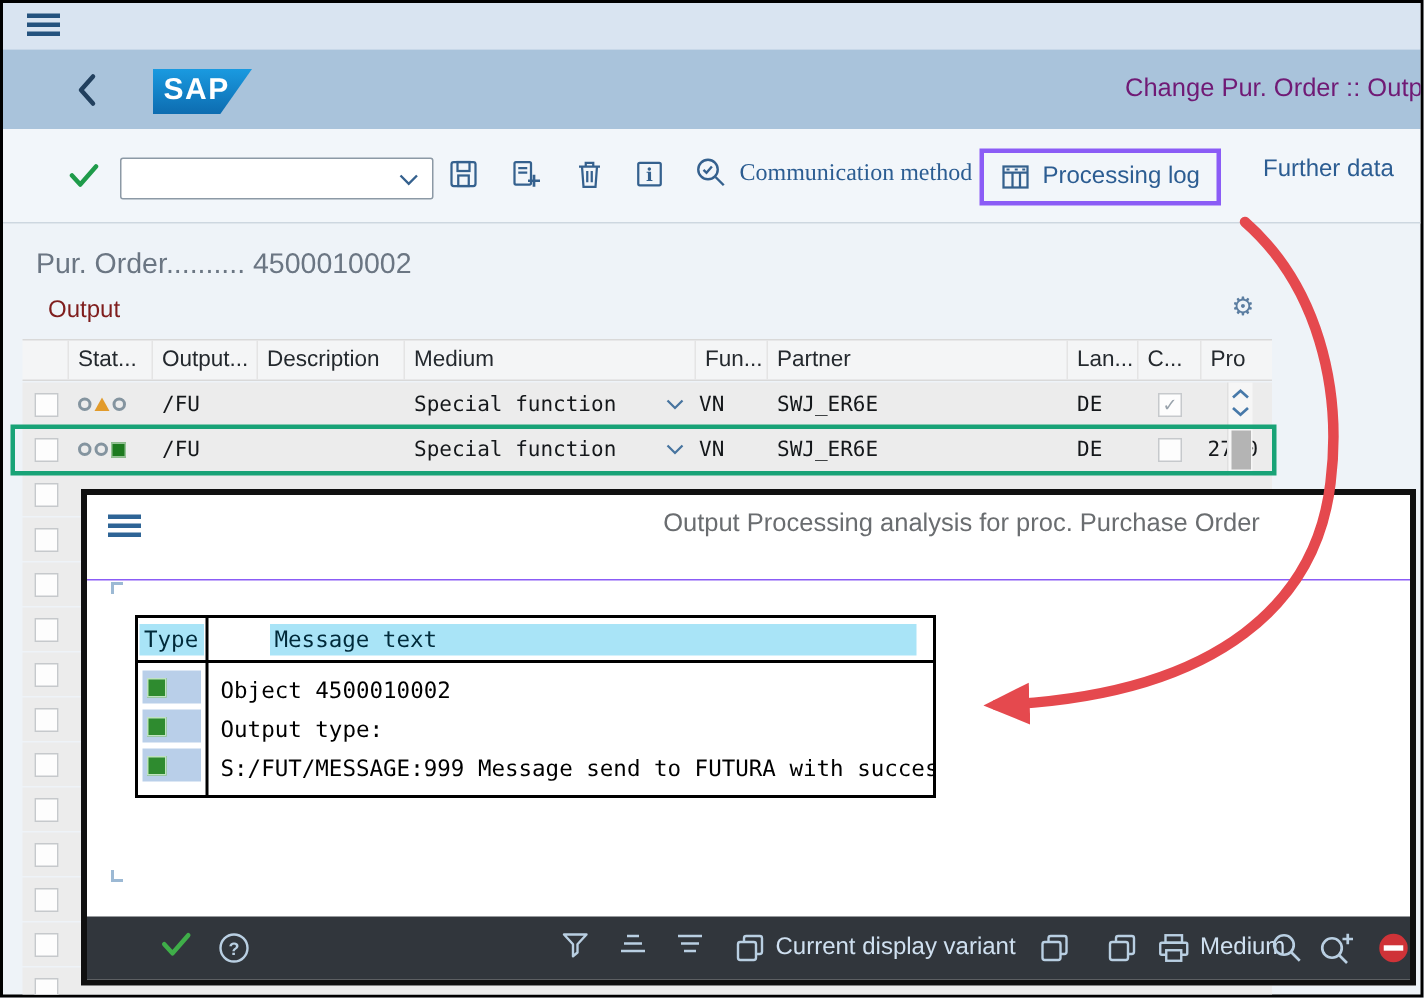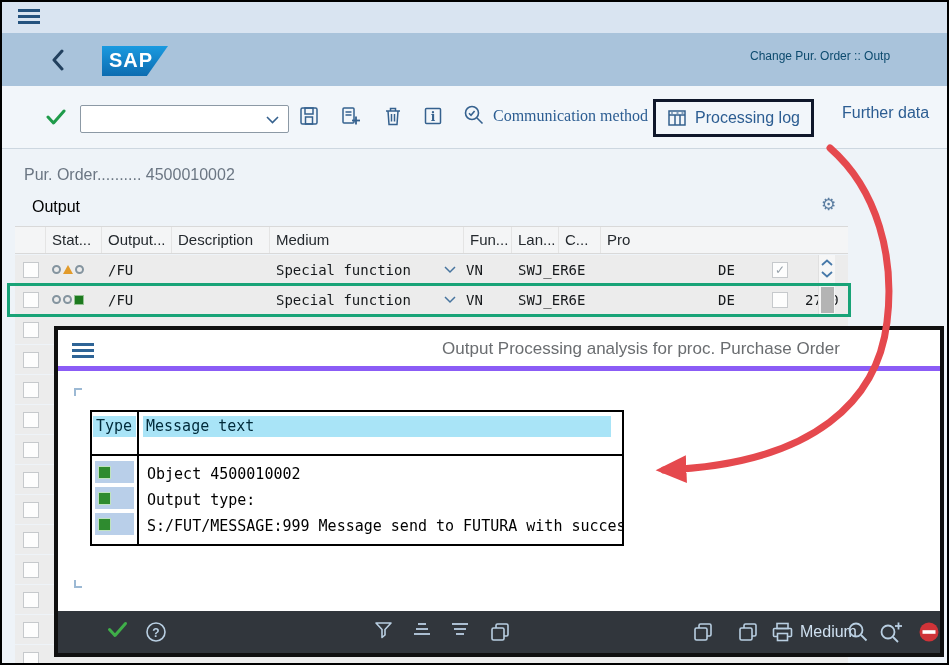--- a/index.html
+++ b/index.html
@@ -22,45 +22,45 @@
   .back-btn { position:absolute; left:48px; top:16px; width:16px; height:22px; cursor:pointer; }
   .sap-logo {
     position:absolute; left:100px; top:13px; width:66px; height:30px;
     background:linear-gradient(180deg,#1a9ae0,#0d6cb0);
     clip-path:polygon(0 0,100% 0,68% 100%,0 100%);
     color:#fff; font-weight:bold; 
     font-size:20px; line-height:29px; padding-left:7px; letter-spacing:1px;
   }
   .header-title {
     position:absolute; left:748px; top:16px; width:200px;
-    font-size:12px; color:#0c4a6e; white-space:nowrap; overflow:hidden;
+    font-size:17px; color:#701a75; white-space:nowrap; overflow:hidden;
   }
 
   
   .toolbar { position:absolute; left:0; top:84px; width:945px; height:63px; background:#f2f6fa; border-bottom:1px solid #cdd7e0; }
   .tb-abs { position:absolute; top:22px; }
   .tb-check { left:44px; top:23px; }
   .combobox {
     position:absolute; left:78px; top:19px; width:209px; height:28px;
     background:#fff; border:1px solid #8c99a5; border-radius:2px;
   }
   .combobox input { position:absolute; left:4px; top:2px; width:175px; height:22px; border:none; outline:none; font-size:14px; background:transparent; }
   .combobox .chev { position:absolute; right:9px; top:10px; }
   .icon-btn { position:absolute; top:19px; width:24px; height:24px; cursor:pointer; }
   .txt-btn { position:absolute; top:18px; display:flex; align-items:center; gap:7px; cursor:pointer;
              font-size:16px; color:#2c5d92; white-space:nowrap; }
   .proclog-btn {
     position:absolute; left:651px; top:13px; height:38px;
     display:flex; align-items:center; gap:8px; padding:0 11px;
-    border:3px solid #0f172a; font-size:16px; color:#2c5d92; cursor:pointer; background:transparent;
+    border:3px solid #8b5cf6; font-size:16px; color:#2c5d92; cursor:pointer; background:transparent;
   }
 
   
-  .pur-order { position:absolute; left:22px; top:164px; font-size:16px; color:#6b7683;text-align:right; }
-  .output-title { position:absolute; left:30px; top:196px; font-size:16px; color:#000000; }
+  .pur-order { position:absolute; left:22px; top:164px; font-size:19px; color:#6b7683;text-align:right; }
+  .output-title { position:absolute; left:30px; top:196px; font-size:16px; color:#7f1d1d; }
   .gear-btn { position:absolute; left:819px; top:192px; font-size:17px; color:#5b7da1; cursor:pointer; }
 
   
   .otable { position:absolute; left:13px; top:224px; width:833px; }
   .thead { display:flex; height:28px; background:#f4f5f6; border-top:1px solid #d9d9d9; border-bottom:1px solid #d9d9d9; }
   .thead .th { font-size:15px; color:#24292e; line-height:26px; padding-left:6px; border-right:1px solid #e4e4e4; overflow:hidden; white-space:nowrap; }
   .trow { display:flex; height:29px; margin-top:1px; background:#ececec; align-items:center; }
   .td { padding-left:6px; overflow:hidden; white-space:nowrap; height:100%; display:flex; align-items:center; }
   .c-sel{width:31px; justify-content:center; padding-left:0;}
   .c-stat{width:56px; gap:2px;}
@@ -76,31 +76,31 @@
   .rowbox { width:16px; height:16px; background:#fdfdfd; border:1px solid #c6c9cc; display:flex; align-items:center; justify-content:center; font-size:12px; color:#98a2ab; }
   .ring { width:9px; height:9px; border:2px solid #84949f; border-radius:50%; }
   .tri { width:0; height:0; border-left:5px solid transparent; border-right:5px solid transparent; border-bottom:9px solid #e29b2b; }
   .sq  { width:10px; height:10px; background:#1d7a1f; border:1px solid #94c294; }
   .scrollbar { position:absolute; left:816px; top:253px; width:17px; height:62px; background:#f6f6f6; border-left:1px solid #e0e0e0; z-index:1; }
   .scrollbar .thumb { position:absolute; left:2px; top:32px; width:13px; height:26px; background:#b4b4b4; }
   .row-highlight { position:absolute; left:5px; top:281px; width:844px; height:34px; border:3px solid #18a377; z-index:5; }
 
   
   .overlay { position:absolute; left:52px; top:324px; width:890px; height:331px; background:#fff; border:4px solid #101010; z-index:10; }
-  .ov-titlebar { position:relative; height:41px; border-bottom:5px solid #8b5cf6; }
+  .ov-titlebar { position:relative; height:57px; border-bottom:1px solid #8b5cf6; }
   .ov-burger { position:absolute; left:14px; top:13px; width:22px; height:15px; cursor:pointer; }
   .ov-burger i { display:block; height:3px; margin-bottom:3px; background:#2e6496; }
   .ov-title { position:absolute; left:583px; top:9px; transform:translateX(-50%); font-size:17px; color:#6a6d70; white-space:nowrap; }
   .corner-tl { position:absolute; left:16px; top:58px; width:8px; height:8px; border-left:2px solid #9cb9d4; border-top:2px solid #9cb9d4; }
   .corner-bl { position:absolute; left:16px; top:250px; width:8px; height:8px; border-left:2px solid #9cb9d4; border-bottom:2px solid #9cb9d4; }
 
   .msg-table { position:absolute; left:32px; top:80px; width:534px; border:2px solid #000; background:#fff; }
-  .mt-head { display:flex; height:44px; border-bottom:2px solid #000; }
+  .mt-head { display:flex; height:30px; border-bottom:2px solid #000; }
   .mt-type-h { width:47px; border-right:2px solid #000; padding:4px 1px 0 1px; }
-  .mt-msg-h { flex:1; padding:4px 11px 0 4px; }
+  .mt-msg-h { flex:1; padding:4px 11px 0 4px;margin-left:37px; }
   .hl-cyan { display:block; background:#a9e4f7; font-family:"DejaVu Sans Mono", monospace; font-size:15px; color:#002a3a; padding:0 3px; line-height:21px; white-space:nowrap; overflow:hidden; }
   .mt-body { display:flex; }
   .mt-type-c { width:47px; border-right:2px solid #000; padding:5px 3px; }
   .type-cell { height:22px; margin-bottom:4px; background:#b9cfe9; display:flex; align-items:center; padding-left:3px; }
   .type-cell .gsq { width:13px; height:13px; background:#2e8b2f; border:1px solid #bfe3bf; }
   .mt-msgs { flex:1; padding:5px 8px; font-family:"DejaVu Sans Mono", monospace; font-size:15px; color:#000; line-height:26px; white-space:nowrap; overflow:hidden; }
 
   .statusbar { position:absolute; left:0; bottom:0; width:882px; height:42px; background:#31363c; overflow:hidden; }
   .sb-item { position:absolute; top:10px; display:flex; align-items:center; gap:6px; color:#cfe0f0; font-size:16px; white-space:nowrap; cursor:pointer; }
 
@@ -213,20 +213,21 @@
 <div class="gear-btn">⚙</div>
 
 <div class="otable">
   <div class="thead">
     <div class="th c-sel"></div>
     <div class="th c-stat">Stat...</div>
     <div class="th c-out">Output...</div>
     <div class="th c-desc">Description</div>
     <div class="th c-med">Medium</div>
     <div class="th c-fun">Fun...</div>
+    <div class="th c-par">Partner</div>
     <div class="th c-lan">Lan...</div>
     <div class="th c-chk">C...</div>
     <div class="th c-pro" style="border-right:none;">Pro</div>
   </div>
 
   <div class="trow">
     <div class="td c-sel">
         <span class="rowbox"></span>
       </div>
     <div class="td c-stat">
@@ -428,20 +429,21 @@
           <line x1="6" y1="13" x2="14" y2="13"></line>
       </svg>
     </div>
     <div class="sb-item" style="left:431px;">
       <span>
         <svg width="22" height="22" viewBox="0 0 22 22">
           <rect x="7" y="3" width="12" height="12" rx="1.5" fill="none" stroke="#b9cfe2" stroke-width="1.6"></rect>
           <rect x="3" y="7" width="12" height="12" rx="1.5" fill="#31363c" stroke="#b9cfe2" stroke-width="1.6"></rect>
         </svg>
       </span>
+      <span>Current display variant</span>
     </div>
     <div class="sb-item" style="left:634px;">
       <svg width="22" height="22" viewBox="0 0 22 22">
         <rect x="7" y="3" width="12" height="12" rx="1.5" fill="none" stroke="#b9cfe2" stroke-width="1.6"></rect>
         <rect x="3" y="7" width="12" height="12" rx="1.5" fill="#31363c" stroke="#b9cfe2" stroke-width="1.6"></rect>
       </svg>
     </div>
     <div class="sb-item" style="left:679px;">
       <svg width="22" height="22" viewBox="0 0 22 22">
         <rect x="7" y="3" width="12" height="12" rx="1.5" fill="none" stroke="#b9cfe2" stroke-width="1.6"></rect>

